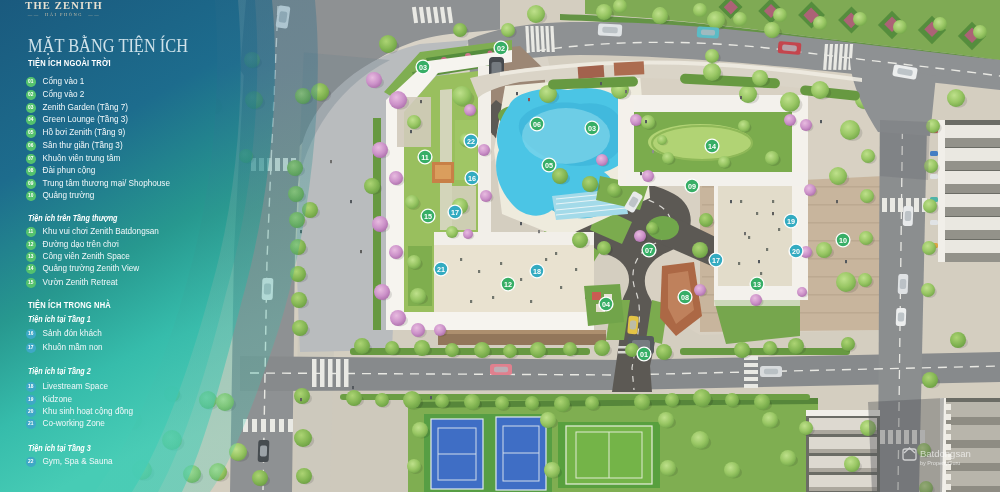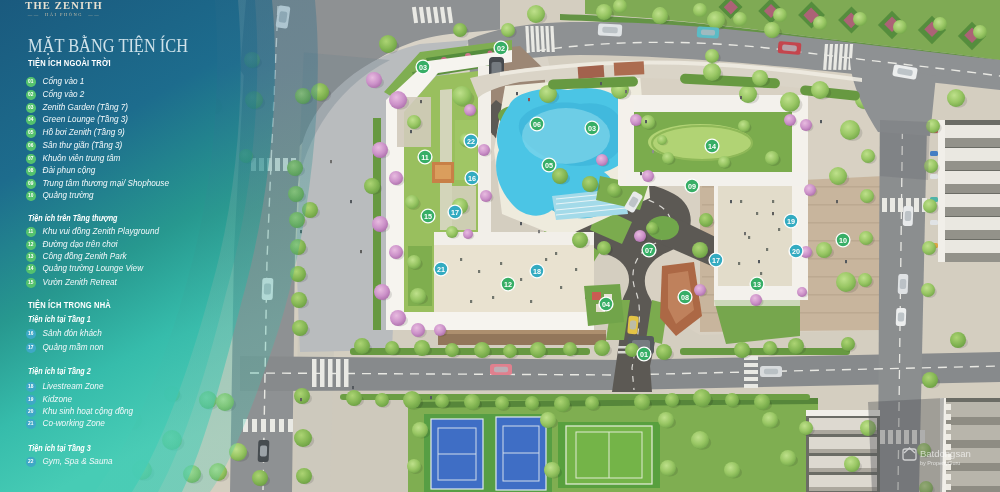--- a/index.html
+++ b/index.html
@@ -10,21 +10,21 @@
   .logo{position:absolute;left:10px;top:0px;width:108px;text-align:center;font-family:"Liberation Serif",serif;color:#e9e2d2;}
   .logo .l1{font-size:10.5px;letter-spacing:1.2px;font-weight:bold;}
   .logo .l2{font-size:4.5px;letter-spacing:1.5px;color:#c9bfa8;margin-top:1px;}
   .title{position:absolute;left:28px;top:35px;font-family:"Liberation Serif",serif;font-size:19.5px;letter-spacing:0px;color:#cfe2ea;white-space:nowrap;transform:scaleX(0.84);transform-origin:left top;}
   .sechead{position:absolute;left:28px;font-weight:bold;font-size:9.2px;letter-spacing:0.2px;color:#fff;white-space:nowrap;transform:scaleX(0.82);transform-origin:left top;}
   .subhead{position:absolute;left:28px;font-weight:bold;font-style:italic;font-size:8.2px;color:#fff;white-space:nowrap;transform:scaleX(0.88);transform-origin:left top;}
   .item{position:absolute;left:26px;height:10px;font-size:8.2px;color:#f2f8fa;white-space:nowrap;}
   .item .b{display:inline-block;width:9.5px;height:9.5px;border-radius:50%;background:#54c26e;color:#fff;
      font-size:4.8px;font-weight:bold;text-align:center;line-height:9.5px;vertical-align:middle;margin-right:7px;}
   .item .b.c{background:#3ea8c6;}
-  .item span.t{vertical-align:middle;font-style:italic;}
+  .item span.t{vertical-align:middle;}
 </style>
 </head>
 <body>
 <div id="stage">
 <svg id="map" width="1000" height="492" viewBox="0 0 1000 492">
 <defs>
   <radialGradient id="tree1" cx="40%" cy="35%" r="70%">
     <stop offset="0%" stop-color="#a9d36e"></stop>
           <stop offset="60%" stop-color="#7fb44c"></stop>
           <stop offset="100%" stop-color="#639a3a"></stop>
@@ -1334,31 +1334,31 @@
   <div class="item" style="top:103px;"><span class="b">03</span><span class="t">Zenith Garden (Tầng 7)</span></div>
   <div class="item" style="top:115px;"><span class="b">04</span><span class="t">Green Lounge (Tầng 3)</span></div>
   <div class="item" style="top:128px;"><span class="b">05</span><span class="t">Hồ bơi Zenith (Tầng 9)</span></div>
   <div class="item" style="top:141px;"><span class="b">06</span><span class="t">Sân thư giãn (Tầng 3)</span></div>
   <div class="item" style="top:154px;"><span class="b">07</span><span class="t">Khuôn viên trung tâm</span></div>
   <div class="item" style="top:166px;"><span class="b">08</span><span class="t">Đài phun cộng</span></div>
   <div class="item" style="top:179px;"><span class="b">09</span><span class="t">Trung tâm thương mại/ Shophouse</span></div>
   <div class="item" style="top:191px;"><span class="b">10</span><span class="t">Quảng trường</span></div>
 
   <div class="subhead" style="top:214px;">Tiện ích trên Tầng thượng</div>
-  <div class="item" style="top:227px;"><span class="b">11</span><span class="t">Khu vui đồng Zenith Playground</span></div>
+  <div class="item" style="top:227px;"><span class="b">11</span><span class="t">Khu vui chơi Zenith Batdongsan</span></div>
   <div class="item" style="top:240px;"><span class="b">12</span><span class="t">Đường dạo trên chơi</span></div>
-  <div class="item" style="top:252px;"><span class="b">13</span><span class="t">Công đồng Zenith Park</span></div>
-  <div class="item" style="top:264px;"><span class="b">14</span><span class="t">Quảng trường Lounge View</span></div>
+  <div class="item" style="top:252px;"><span class="b">13</span><span class="t">Công viên Zenith Space</span></div>
+  <div class="item" style="top:264px;"><span class="b">14</span><span class="t">Quảng trường Zenith View</span></div>
   <div class="item" style="top:278px;"><span class="b">15</span><span class="t">Vườn Zenith Retreat</span></div>
 
   <div class="sechead" style="top:300px;">TIỆN ÍCH TRONG NHÀ</div>
   <div class="subhead" style="top:315px;">Tiện ích tại Tầng 1</div>
   <div class="item" style="top:329px;"><span class="b c">16</span><span class="t">Sảnh đón khách</span></div>
-  <div class="item" style="top:343px;"><span class="b c">17</span><span class="t">Quảng mầm non</span></div>
+  <div class="item" style="top:343px;"><span class="b c">17</span><span class="t">Khuôn mầm non</span></div>
   <div class="subhead" style="top:367px;">Tiện ích tại Tầng 2</div>
-  <div class="item" style="top:382px;"><span class="b c">18</span><span class="t">Livestream Zone</span></div>
+  <div class="item" style="top:382px;"><span class="b c">18</span><span class="t">Livestream Space</span></div>
   <div class="item" style="top:395px;"><span class="b c">19</span><span class="t">Kidzone</span></div>
   <div class="item" style="top:407px;"><span class="b c">20</span><span class="t">Khu sinh hoạt cộng đồng</span></div>
   <div class="item" style="top:419px;"><span class="b c">21</span><span class="t">Co-working Zone</span></div>
   <div class="subhead" style="top:444px;">Tiện ích tại Tầng 3</div>
   <div class="item" style="top:457px;"><span class="b c">22</span><span class="t">Gym, Spa &amp; Sauna</span></div>
 </div>
 </div>
 
 </body></html>

